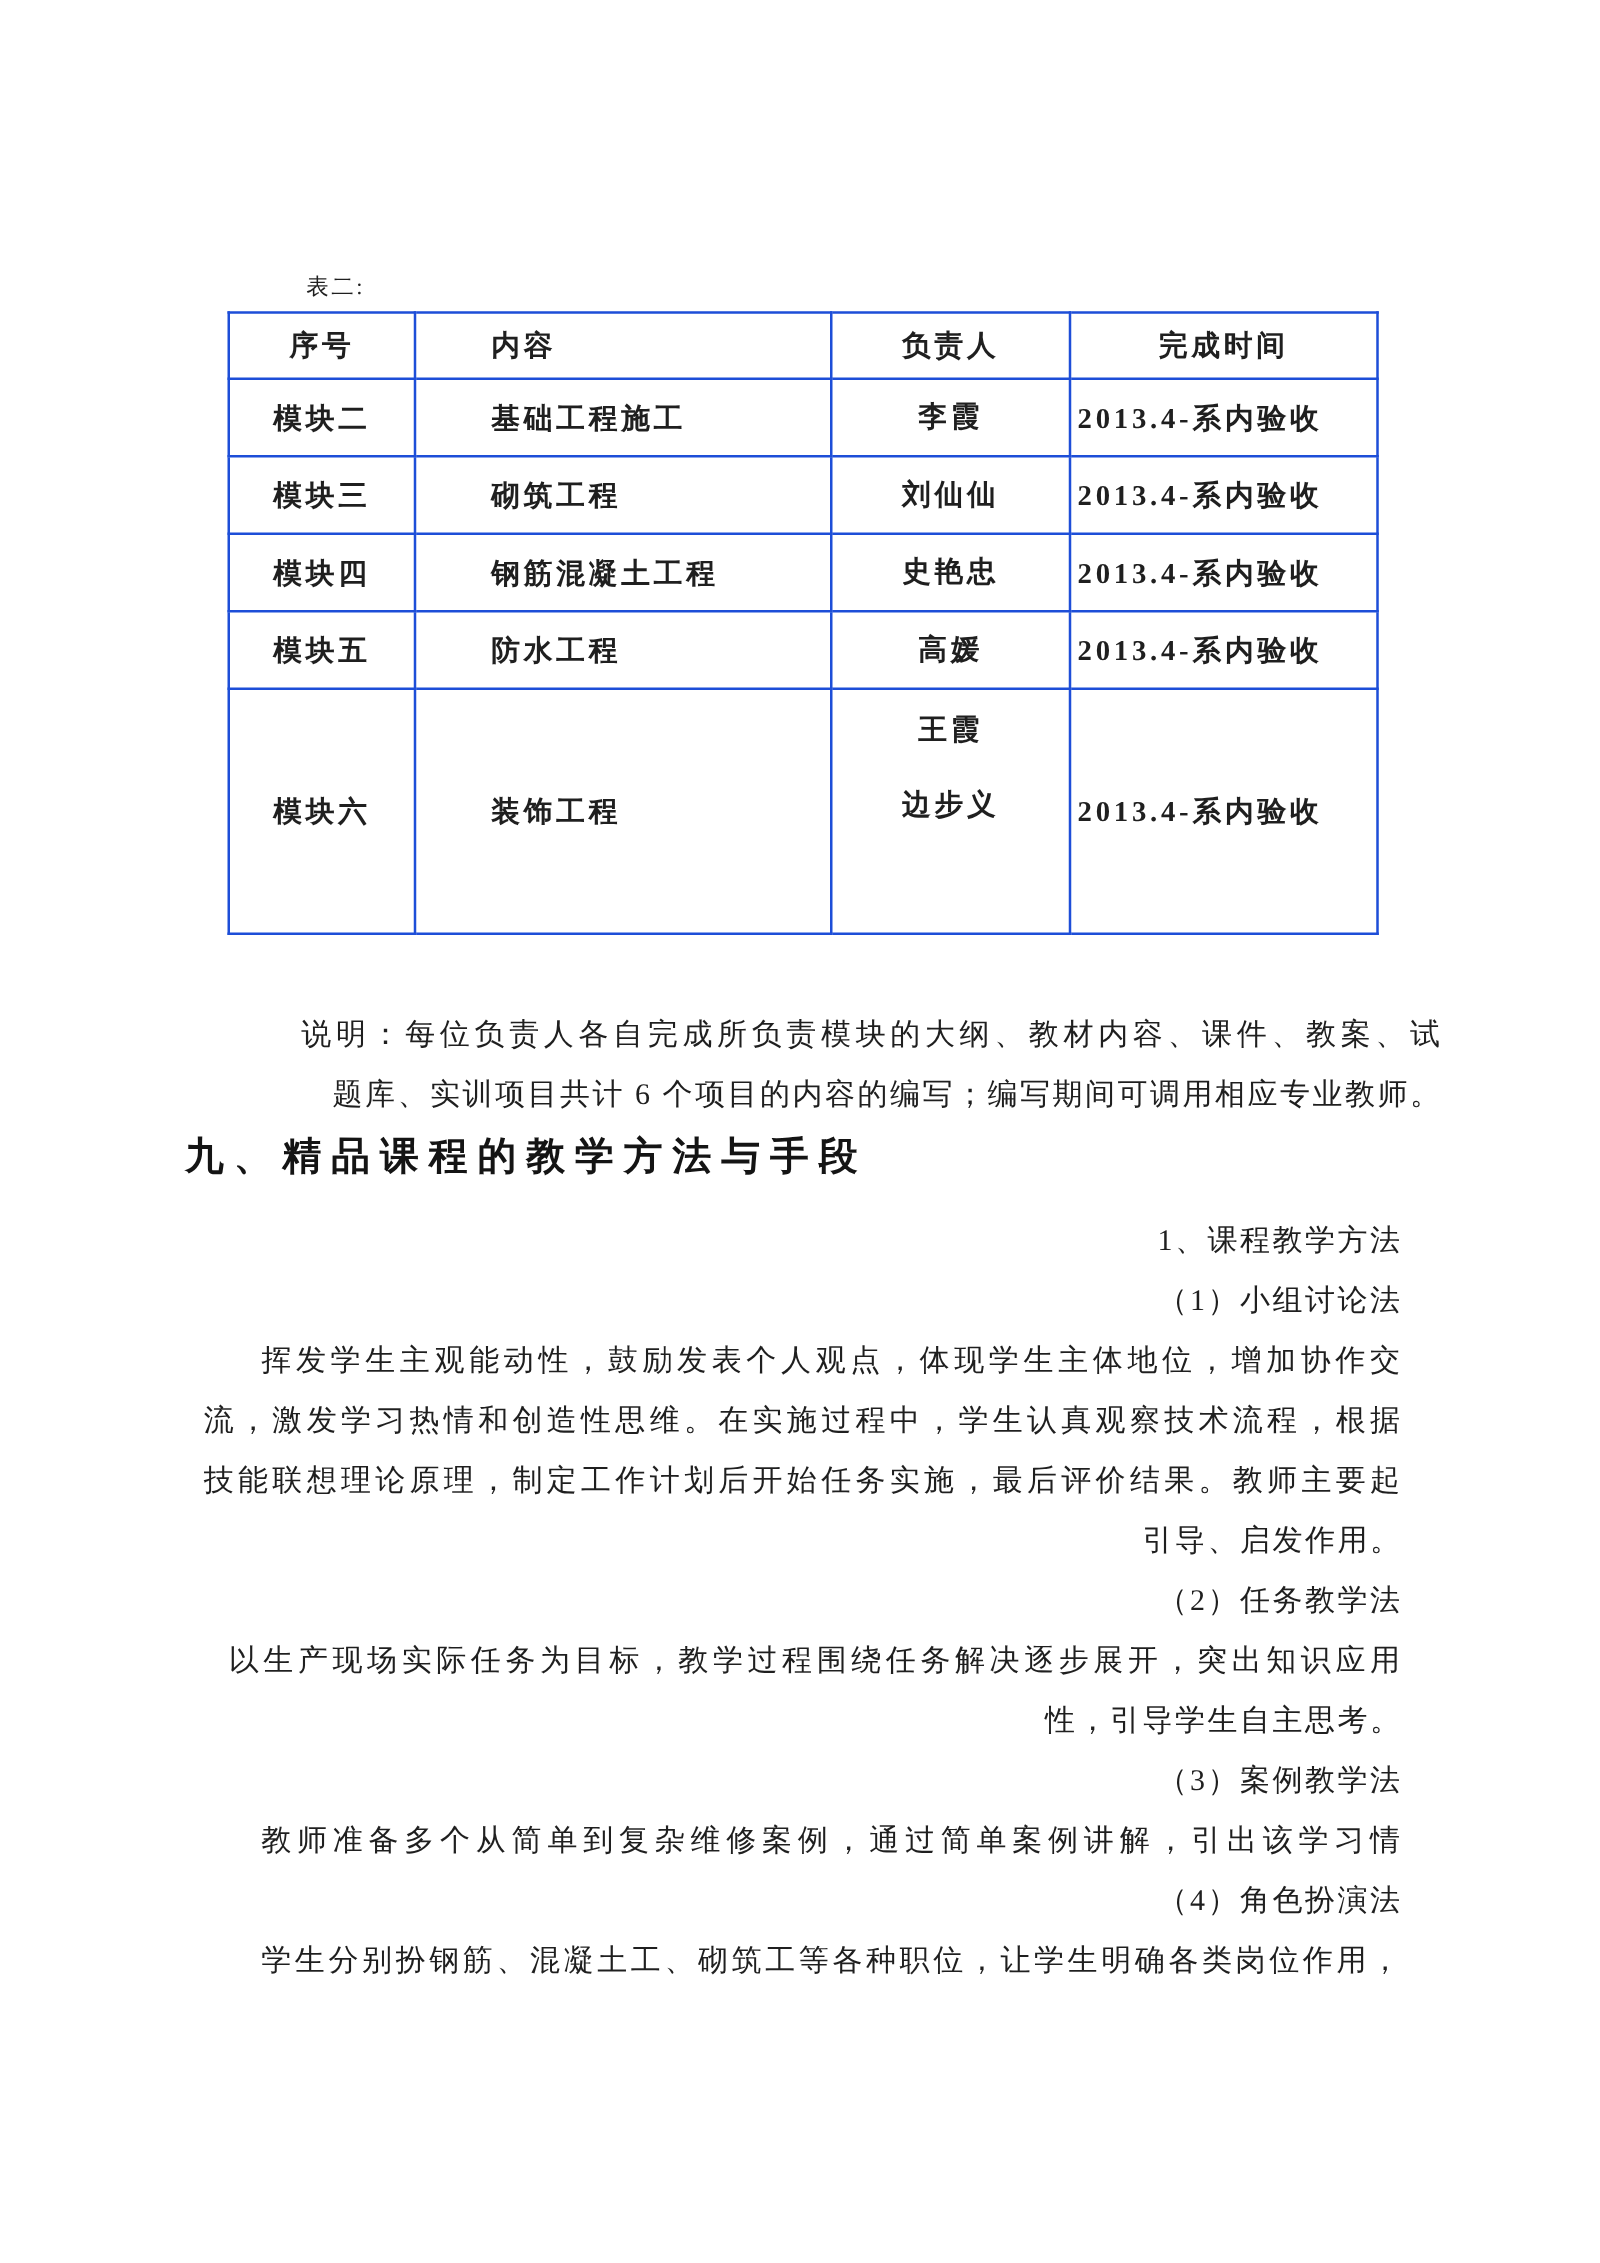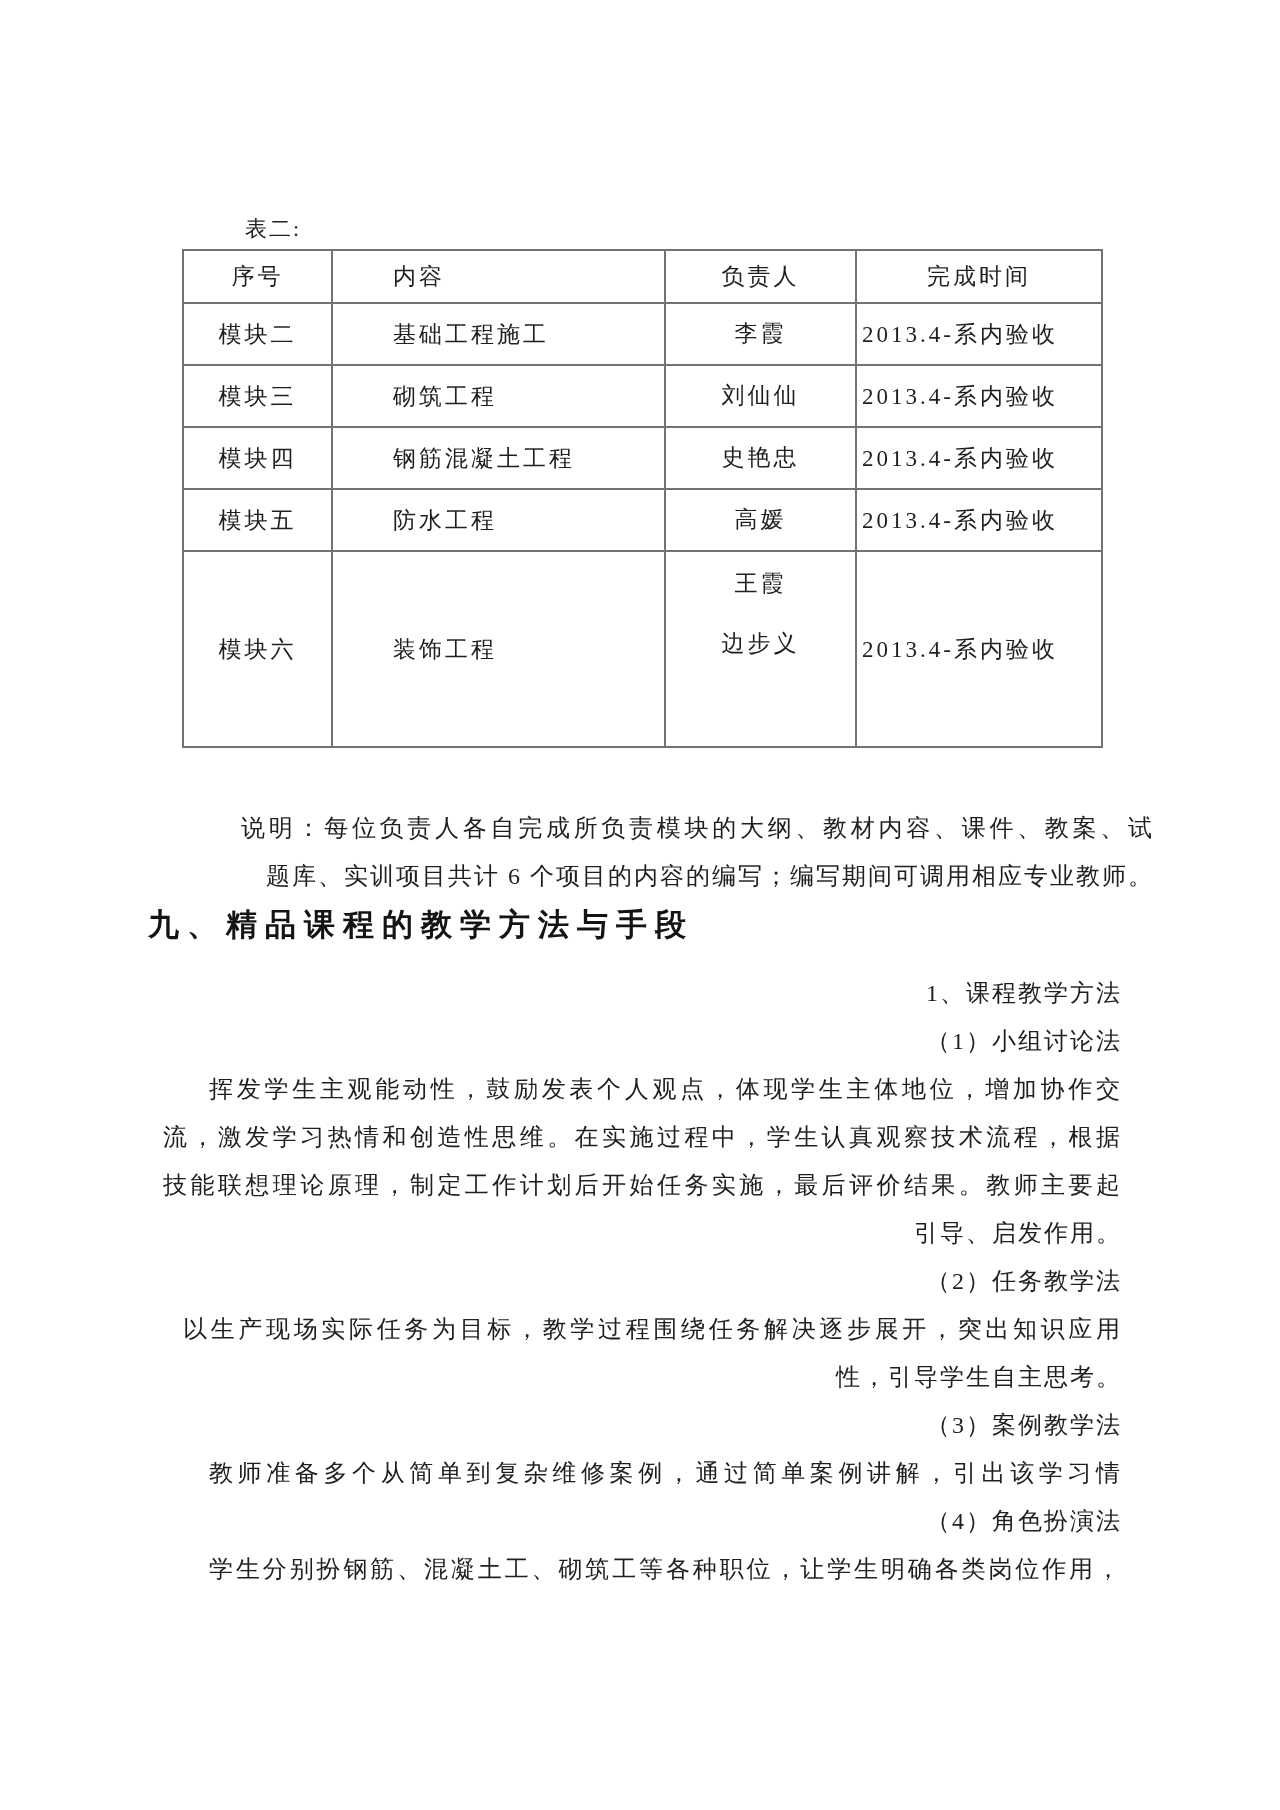--- a/index.html
+++ b/index.html
@@ -7,31 +7,31 @@
     position:relative;
     width:1280px;height:1810px;
     margin:0 auto;
     background:#ffffff;
     font-family:"Liberation Serif","DejaVu Serif",serif;
     color:#1f1f1f;
     overflow:hidden;
   }
   .caption{
     position:absolute;left:245px;top:216px;
-    font-size:22px;line-height:26px;letter-spacing:2px;
+    font-size:18px;line-height:26px;letter-spacing:2px;
   }
   table.modules{
     position:absolute;left:182px;top:249px;
     width:919px;
     border-collapse:collapse;table-layout:fixed;
     font-size:23px;letter-spacing:3px;
   }
   table.modules th,table.modules td{
-    border:2px solid #737373;
-    font-weight:normal;
+    border:2px solid #1d4ed8;
+    font-weight:bold;
     vertical-align:middle;
     padding:0;
     overflow:hidden;
   }
   thead tr{height:53px;}
   tbody tr{height:59px;}
   tbody tr:last-child{height:196px;}
   .c0{text-align:center;}
   .c1{text-align:left;padding-left:60px !important;}
   .c2{text-align:center;}

